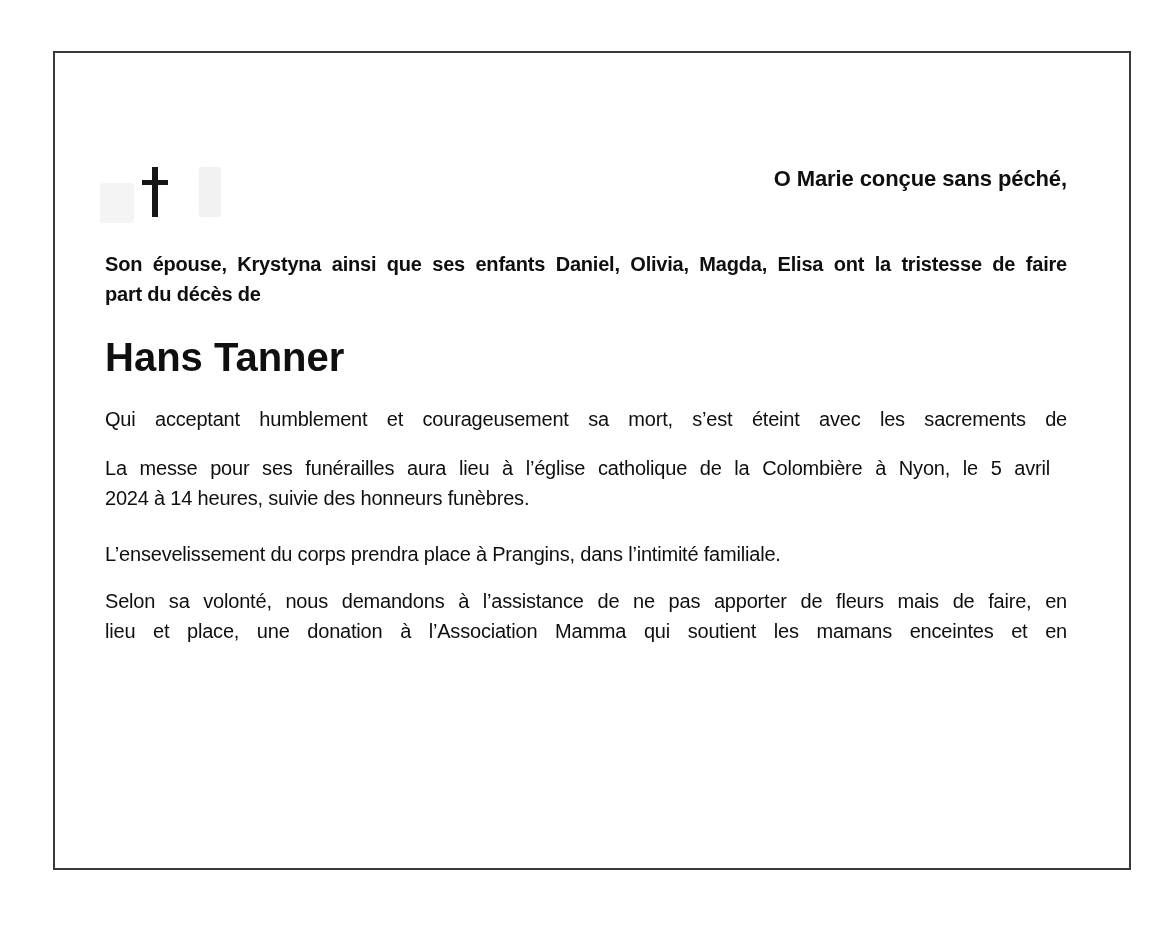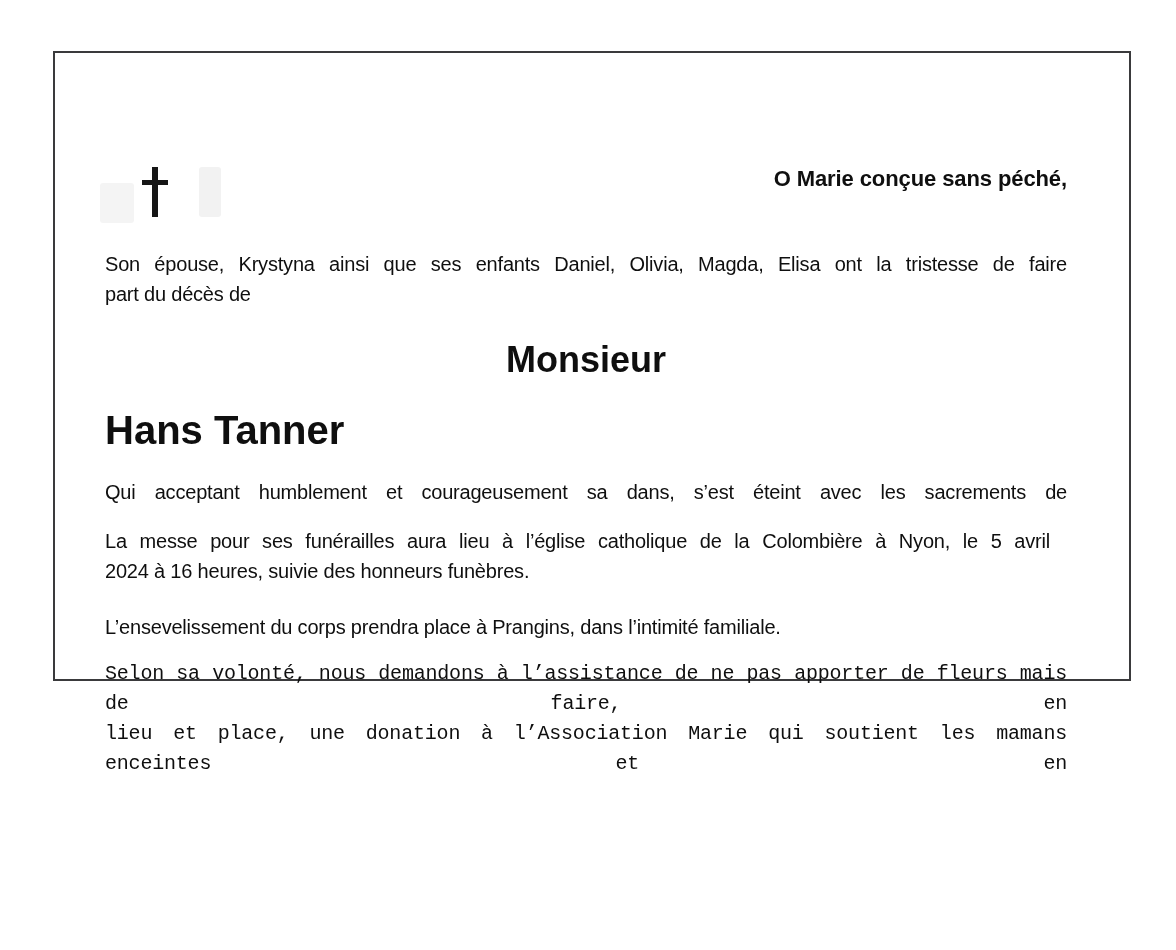--- a/index.html
+++ b/index.html
@@ -13,21 +13,21 @@
     position: relative;
     font-family: "Liberation Sans", sans-serif;
     color: #0f0f0f;
     -webkit-font-smoothing: antialiased;
   }
   .notice {
     position: absolute;
     left: 53px;
     top: 51px;
     width: 1078px;
-    height: 630px;
+    height: 819px;
     box-sizing: border-box;
     border: 2px solid #3a3a3c;
     background: #ffffff;
   }
   .content {
     position: relative;
     box-sizing: border-box;
     height: 100%;
     padding: 0 62px 0 50px;
   }
@@ -95,41 +95,41 @@
     letter-spacing: -0.2px;
   }
   .jline {
     text-align: justify;
     text-align-last: justify;
   }
   .lline {
     text-align: center;
     text-align-last: left;
   }
-  .intro { margin: 30px 0 0 0; }
+  .intro { margin: 30px 0 0 0; font-weight: bold; }
   .title {
     margin: 29px 0 0 0;
     font-size: 36px;
     line-height: 44px;
     font-weight: bold;
     text-align: center;
     letter-spacing: 0;
   }
   .name {
     margin: 24px 0 0 0;
     font-size: 40px;
     line-height: 48px;
     font-weight: bold;
     text-align: left;
     letter-spacing: 0;
   }
   .para-0 { margin: 23px 0 0 0; }
   .para-1 { margin: 19px 17px 0 0; }
   .para-2 { margin: 26px 0 0 0; }
-  .para-3 { margin: 17px 0 0 0; font-family: Liberation Mono, monospace; }
+  .para-3 { margin: 17px 0 0 0; }
 </style>
 </head>
 <body>
 
 <div class="notice">
   <div class="smudge smudge-left"></div>
   <div class="smudge smudge-right"></div>
 
   <div class="content">
 
@@ -141,36 +141,35 @@
       <div class="prayer">
         <div>O Marie conçue sans péché,</div>
       </div>
     </div>
 
     <div class="bodytext intro">
       <div class="jline">Son épouse, Krystyna ainsi que ses enfants Daniel, Olivia, Magda, Elisa ont la tristesse de faire</div>
       <div class="lline">part du décès de</div>
     </div>
 
-    <h1 class="title">Monsieur</h1>
 
     <h2 class="name">Hans Tanner</h2>
 
     <div class="bodytext para-0">
-      <div class="jline">Qui acceptant humblement et courageusement sa dans, s’est éteint avec les sacrements de</div>
+      <div class="jline">Qui acceptant humblement et courageusement sa mort, s’est éteint avec les sacrements de</div>
     </div>
 
     <div class="bodytext para-1">
       <div class="jline">La messe pour ses funérailles aura lieu à l’église catholique de la Colombière à Nyon, le 5 avril</div>
-      <div class="lline">2024 à 16 heures, suivie des honneurs funèbres.</div>
+      <div class="lline">2024 à 14 heures, suivie des honneurs funèbres.</div>
     </div>
 
     <div class="bodytext para-2">
       <div class="lline">L’ensevelissement du corps prendra place à Prangins, dans l’intimité familiale.</div>
     </div>
 
     <div class="bodytext para-3">
       <div class="jline">Selon sa volonté, nous demandons à l’assistance de ne pas apporter de fleurs mais de faire, en</div>
-      <div class="jline">lieu et place, une donation à l’Association Marie qui soutient les mamans enceintes et en</div>
+      <div class="jline">lieu et place, une donation à l’Association Mamma qui soutient les mamans enceintes et en</div>
     </div>
 
   </div>
 </div>
 
 </body></html>

